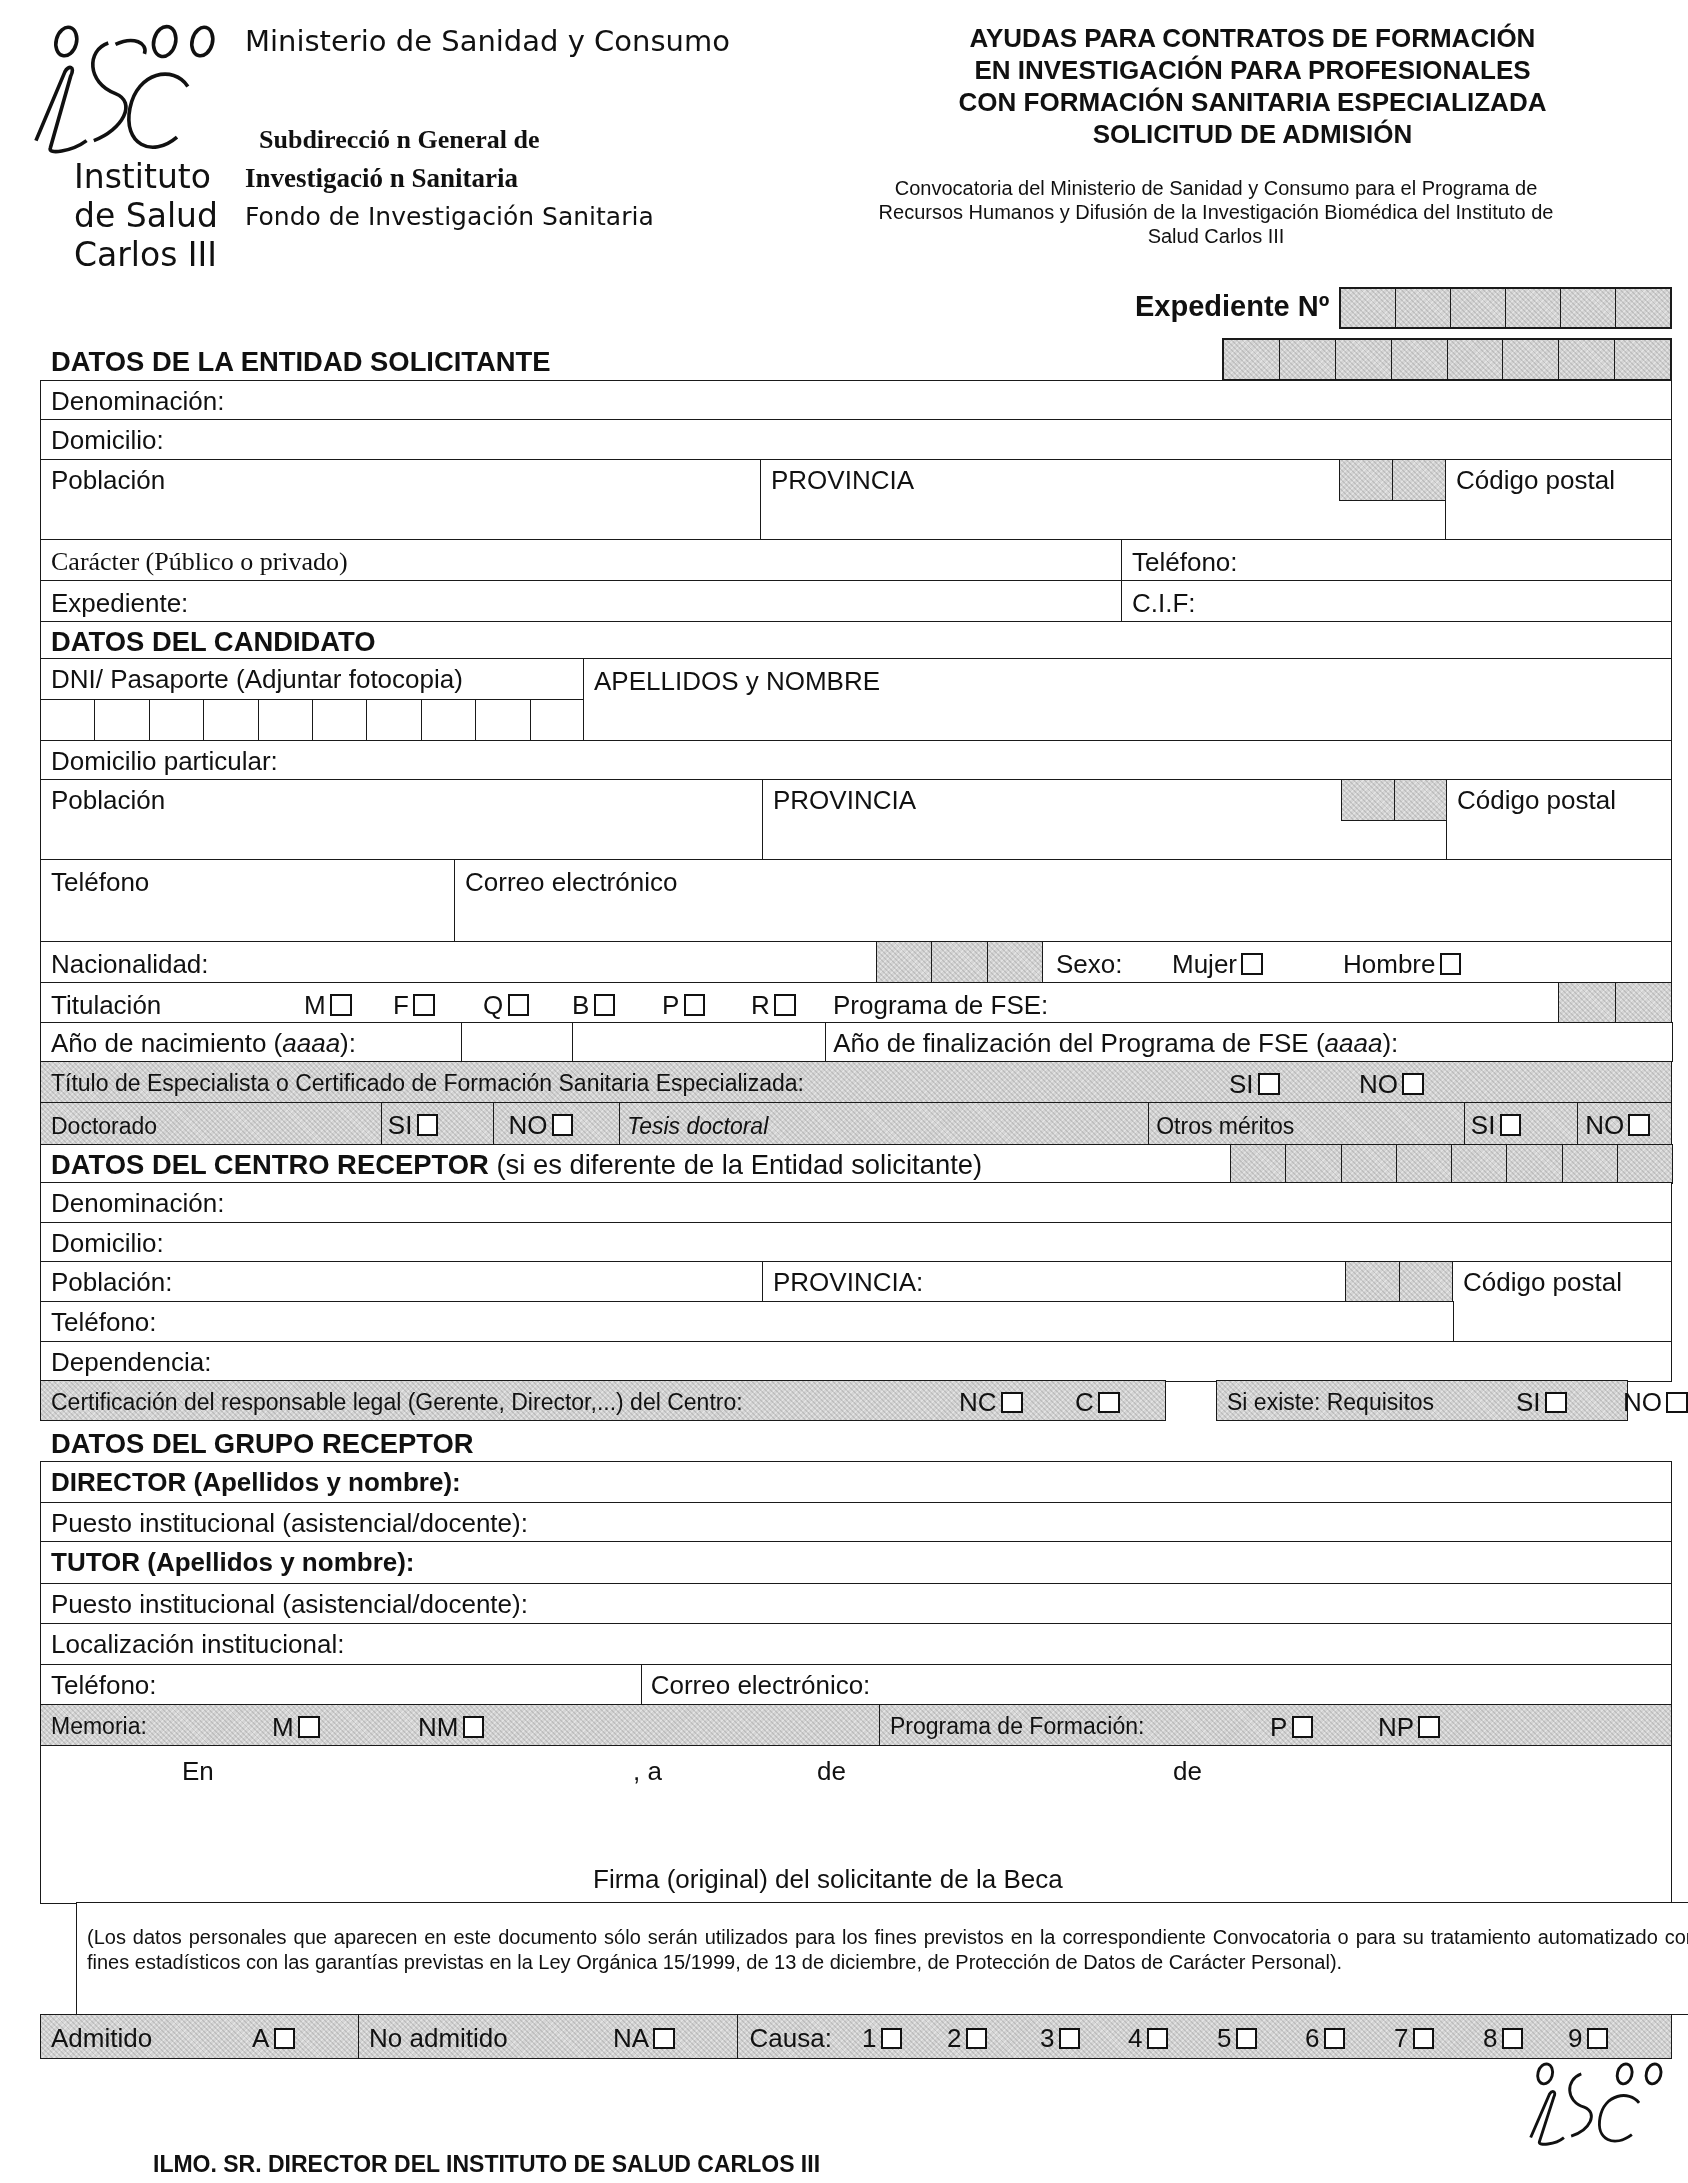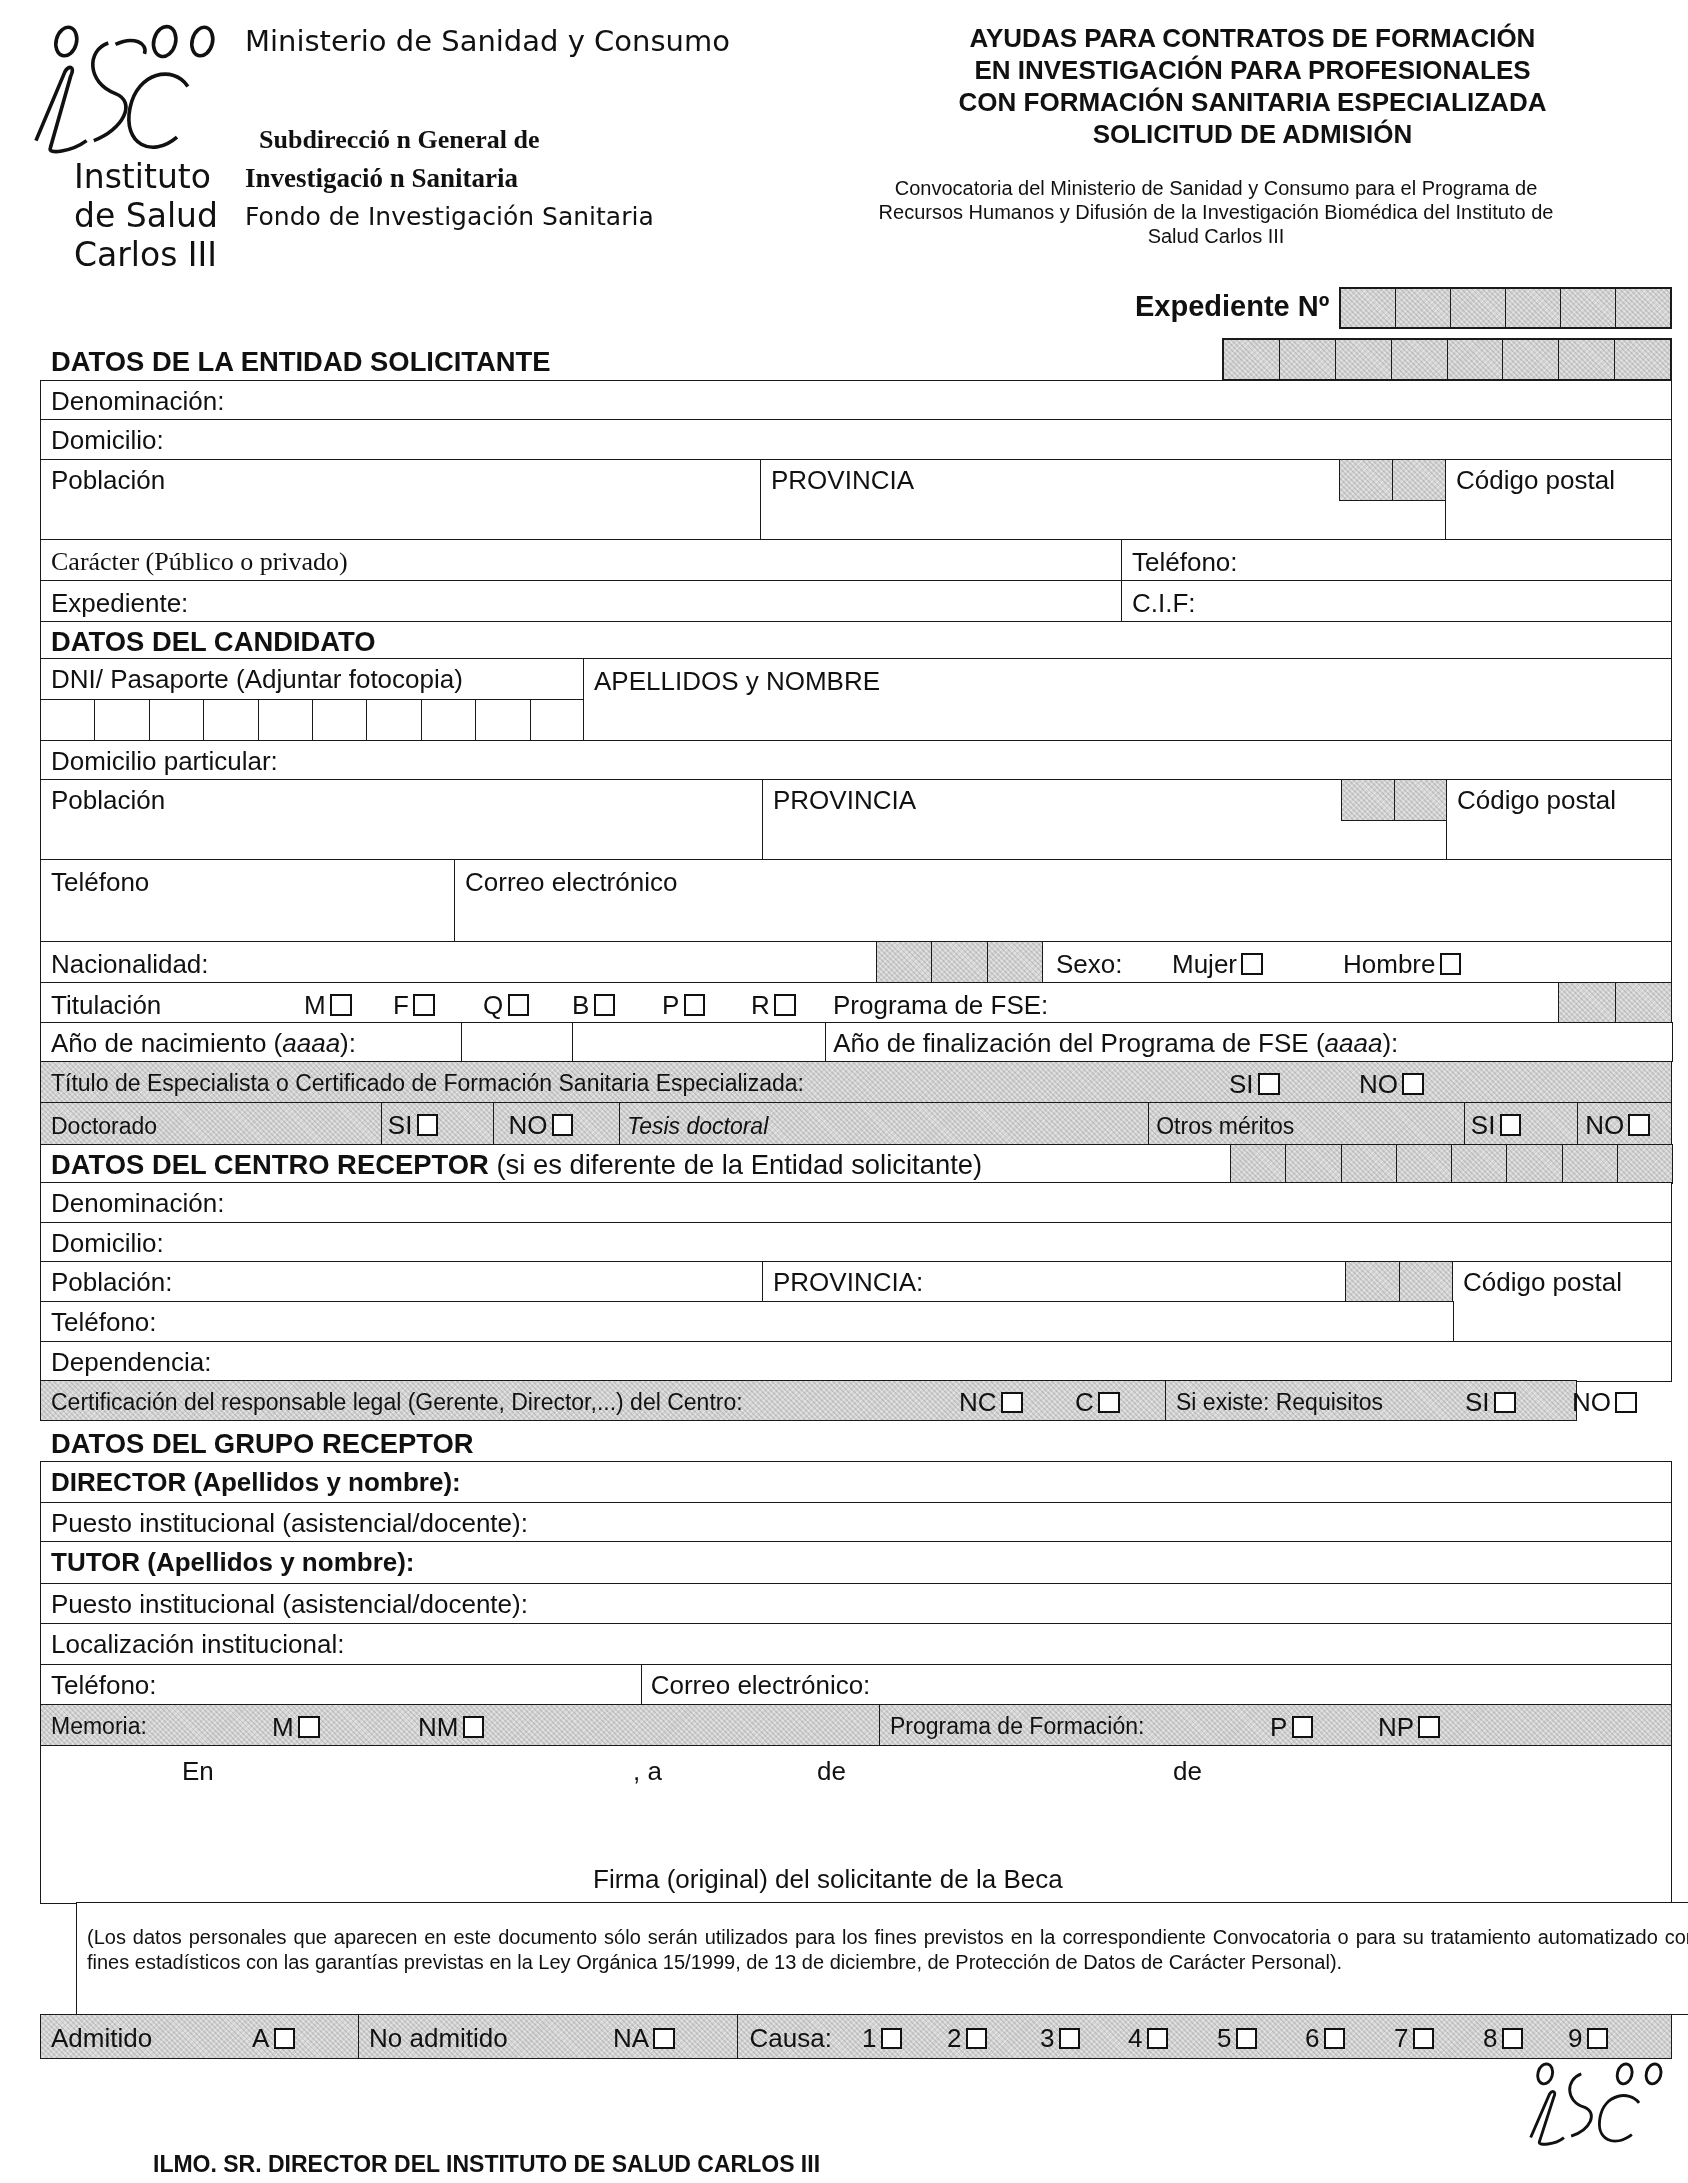--- a/index.html
+++ b/index.html
@@ -256,21 +256,21 @@
     <span class="lbl" style="left:10px;top:7.2px;">Teléfono:</span>
   </div>
 <div class="cell" style="left:40px;top:1341px;width:1632px;height:41px;">
     <span class="lbl" style="left:10px;top:7.2px;">Dependencia:</span>
   </div>
 <div class="cell shade" style="left:40px;top:1380px;width:1126px;height:41px;">
   <span class="lbl sm" style="left:10px;top:10px;">Certificación del responsable legal (Gerente, Director,...) del Centro:</span>
   <span class="lbl" style="left:918px;top:8px;"><span>NC</span><span class="chk"></span></span>
   <span class="lbl" style="left:1034px;top:8px;"><span>C</span><span class="chk"></span></span>
 </div>
-<div class="cell shade" style="left:1165px;top:1380px;width:412px;height:41px;">
+<div class="cell shade" style="left:1216px;top:1380px;width:412px;height:41px;">
   <span class="lbl sm" style="left:10px;top:10px;">Si existe: Requisitos</span>
   <span class="lbl" style="left:299px;top:8px;"><span>SI</span><span class="chk"></span></span>
   <span class="lbl" style="left:406px;top:8px;"><span>NO</span><span class="chk"></span></span>
 </div>
 
 <div class="lbl b" style="left:51px;top:1430px;font-size:27.4px;">DATOS DEL GRUPO RECEPTOR</div>
 <div class="cell" style="left:40px;top:1461px;width:1632px;height:42px;">
     <span class="lbl b" style="left:10px;top:7.2px;">DIRECTOR (Apellidos y nombre):</span>
   </div>
 <div class="cell" style="left:40px;top:1502px;width:1632px;height:41px;">

